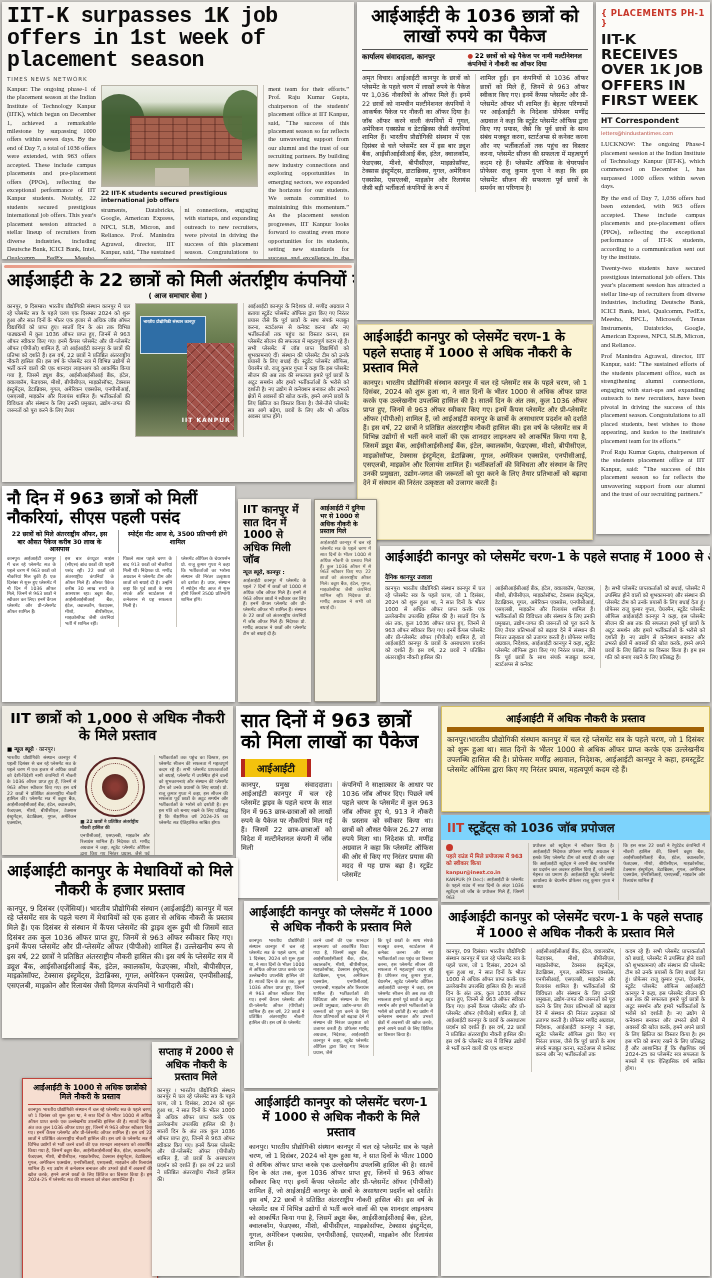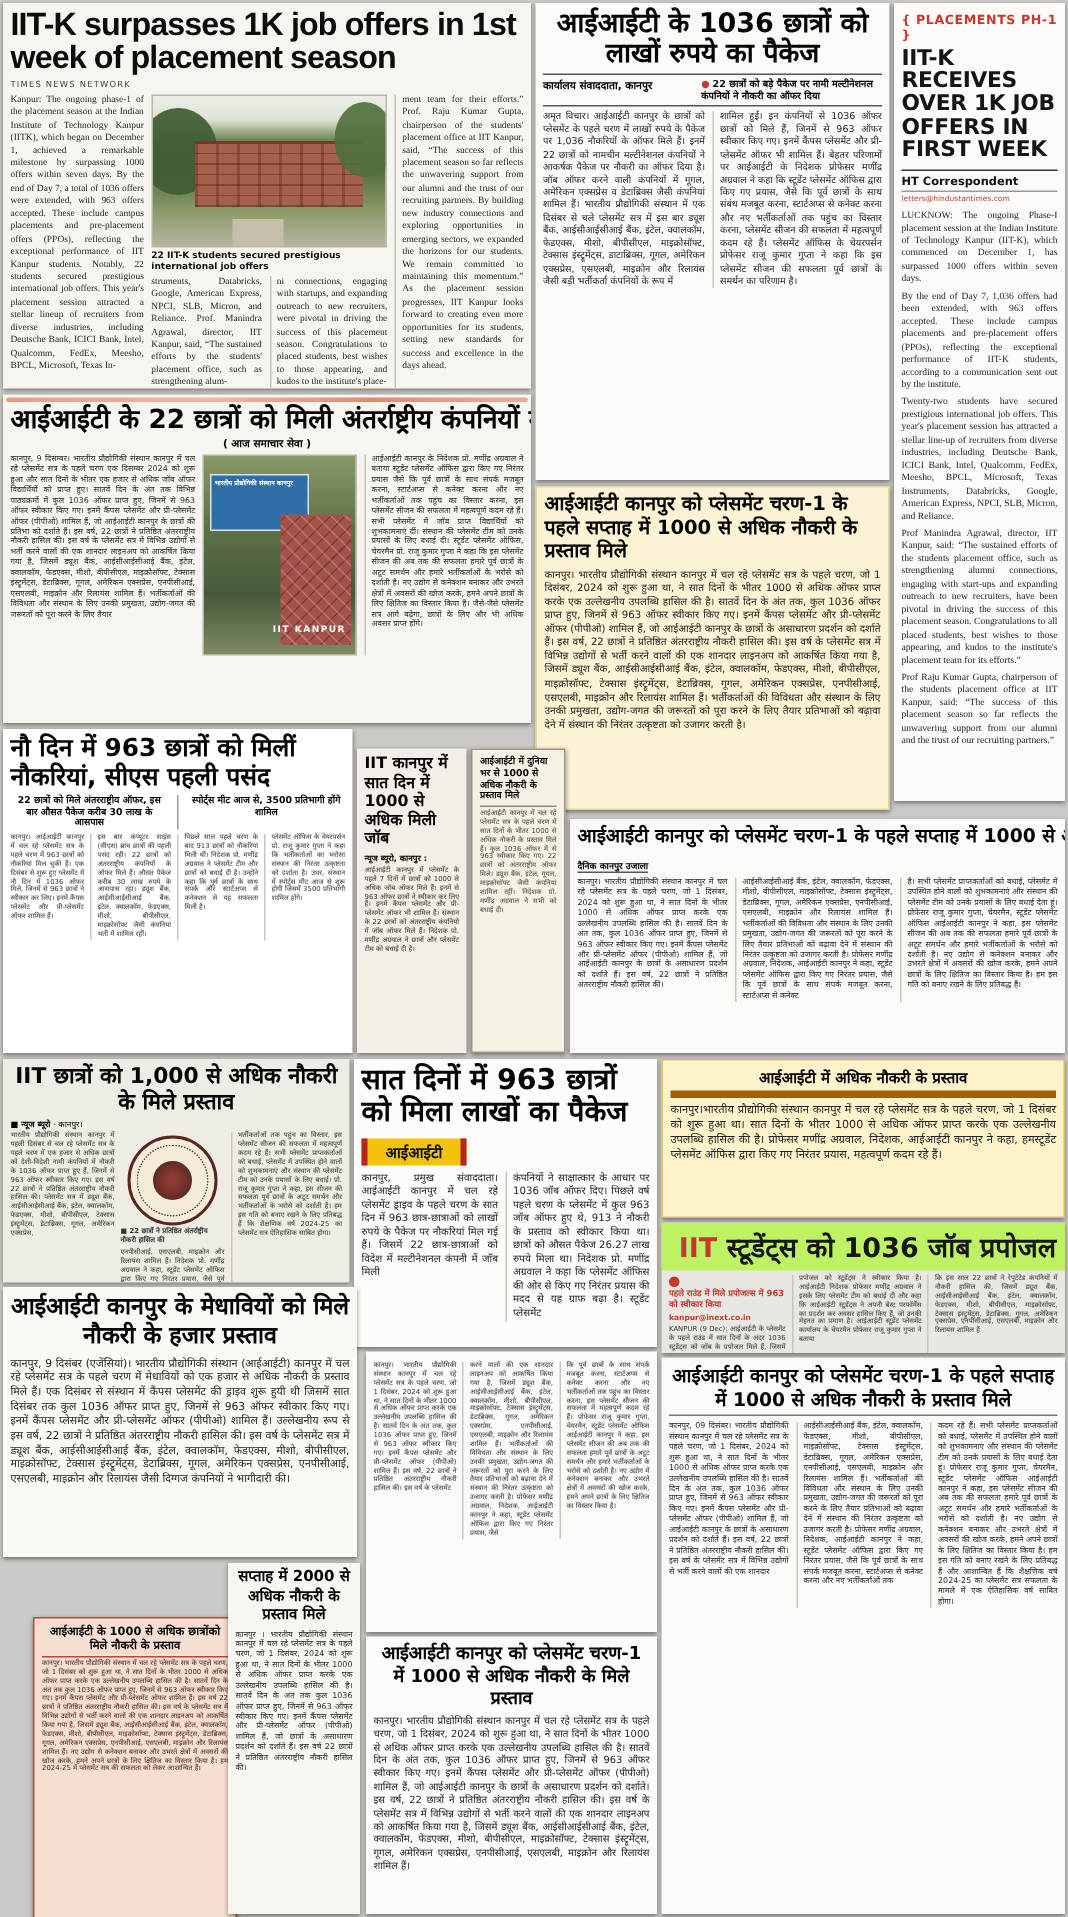--- a/index.html
+++ b/index.html
@@ -12,21 +12,21 @@
   .cols{display:flex;gap:5px;align-items:stretch;}
   .cols>*{flex:1;min-width:0;}
   .vr{border-left:1px solid #c9c5bc;padding-left:4px;}
   .sm{font-size:6.3px;line-height:1.34;color:#222;overflow-wrap:anywhere;}
   .xs{font-size:5.3px;line-height:1.3;color:#2a2a2a;overflow-wrap:anywhere;}
   .xxs{font-size:4.6px;line-height:1.28;color:#333;overflow-wrap:anywhere;}
   .serif{font-family:"Liberation Serif",serif;}
   .b{font-weight:700;}
   .red{color:#c23b2e;}
   
-  .toi-head{font-family:Liberation Sans, sans-serif;font-weight:700;font-size:21.5px;
+  .toi-head{font-family:Liberation Mono, monospace;font-weight:700;font-size:21.5px;
             line-height:1.02;letter-spacing:-.6px;color:#0c0c0c;}
   .toi-by{font-size:5.6px;letter-spacing:.8px;color:#444;margin:4px 0 3px;text-transform:uppercase;}
   .photo{position:relative;overflow:hidden;border:1px solid #b9b4a8;}
   .campus{height:100px;background:linear-gradient(180deg,#eceee6 0%,#dde3d3 16%,#68824d 30%,#4e6a3c 48%,#8d9c6a 78%,#b7b4a0 100%);}
   .campus .bld{position:absolute;left:18%;top:30%;width:72%;height:42%;background:#a5604d;
      background-image:repeating-linear-gradient(0deg,rgba(60,20,15,.35) 0 1px,transparent 1px 7px),
                       repeating-linear-gradient(90deg,rgba(60,20,15,.28) 0 2px,transparent 2px 14px);
      border-top:2px solid #6e3a2e;}
   .campus .tree1,.campus .tree2{position:absolute;border-radius:50%;background:#3f5c33;opacity:.92;}
   .campus .tree1{left:-6%;top:8%;width:34%;height:58%;}
@@ -58,21 +58,21 @@
                       repeating-linear-gradient(-45deg,rgba(70,20,15,.35) 0 1px,transparent 1px 7px);}
   .gate .glabel{position:absolute;right:6%;bottom:10%;color:#fff;font-weight:700;font-size:6px;letter-spacing:1px;}
   .seal{width:56px;height:56px;border-radius:50%;border:2.5px solid #5a2424;background:#f2ecd9;
         margin:2px auto;position:relative;}
   .seal .ring{position:absolute;inset:4px;border-radius:50%;border:1.5px dotted #6a2d2d;}
   .seal .core{position:absolute;inset:15px;border-radius:50%;background:radial-gradient(#8a3b34 20%,#5f2a24 70%);}
   .subhead-row{border-top:1px solid #666;border-bottom:1px solid #666;padding:2px 0;margin:3px 0;font-size:7px;}
   .blurbs{display:flex;gap:6px;margin:2px 0 3px;}
   .blurbs>*{flex:1;font-size:6.2px;font-weight:700;text-align:center;line-height:1.25;}
   .blurbs .mid{border-left:1px solid #999;padding-left:6px;}
-  .inext-head{background:#bef264;margin:-4px -5px 3px;padding:4px 6px;font-size:18px;font-weight:700;color:#161616;text-align:right;}
+  .inext-head{background:#7dd3fc;margin:-4px -5px 3px;padding:4px 6px;font-size:12px;font-weight:700;color:#161616;}
   .reddot{width:7px;height:7px;border-radius:50%;background:#c8372a;margin:1px 0 2px;}
 </style>
 </head>
 <body>
 
 <div class="board">
 
   <div class="clip" style="left:2px;top:2px;width:352px;height:257px;background:#f7f5f0;">
     <div class="toi-head">IIT-K surpasses 1K job offers in 1st week of placement season</div>
     <div class="toi-by">Times News Network</div>
@@ -246,20 +246,21 @@
     <div class="hh c red" style="font-size:7.6px;line-height:1.25;border-bottom:1px solid #c0443c;padding-bottom:2px;">आईआईटी के 1000 से अधिक छात्रोंको मिले नौकरी के प्रस्ताव</div>
     <div class="xxs j" style="margin-top:2px;color:#4a2420;">कान‍पुर। भारतीय प्रौद्योगिकी संस्थान में चल रहे प्लेसमेंट सत्र के पहले चरण, जो 1 दिसंबर को शुरू हुआ था, ने सात दिनों के भीतर 1000 से अधिक ऑफर प्राप्त करके एक उल्लेखनीय उपलब्धि हासिल की है। सातवें दिन के अंत तक कुल 1036 ऑफर प्राप्त हुए, जिनमें से 963 ऑफर स्वीकार किए गए। इनमें कैंपस प्लेसमेंट और प्री-प्लेसमेंट ऑफर शामिल हैं। इस वर्ष 22 छात्रों ने प्रतिष्ठित अंतरराष्ट्रीय नौकरी हासिल की। इस वर्ष के प्लेसमेंट सत्र में विभिन्न उद्योगों से भर्ती करने वालों की एक शानदार लाइनअप को आकर्षित किया गया है, जिसमें ड्यूश बैंक, आईसीआईसीआई बैंक, इंटेल, क्वालकॉम, फेडएक्स, मीशो, बीपीसीएल, माइक्रोसॉफ्ट, टेक्सास इंस्ट्रूमेंट्स, डेटाब्रिक्स, गूगल, अमेरिकन एक्सप्रेस, एनपीसीआई, एसएलबी, माइक्रोन और रिलायंस शामिल हैं। नए उद्योग से कनेक्शन बनाकर और उभरते क्षेत्रों में अवसरों की खोज करके, हमने अपने छात्रों के लिए क्षितिज का विस्तार किया है। हम 2024-25 में प्लेसमेंट सत्र की सफलता को लेकर आशान्वित हैं।</div>
   </div>
 
   <div class="clip" style="left:152px;top:1042px;width:88px;height:234px;background:#f8f6f1;">
     <div class="hh c" style="font-size:10px;line-height:1.25;">सप्ताह में 2000 से अधिक नौकरी के प्रस्ताव मिले</div>
     <div class="xs j" style="margin-top:3px;">कानपुर । भारतीय प्रौद्योगिकी संस्थान कानपुर में चल रहे प्लेसमेंट सत्र के पहले चरण, जो 1 दिसंबर, 2024 को शुरू हुआ था, ने सात दिनों के भीतर 1000 से अधिक ऑफर प्राप्त करके एक उल्लेखनीय उपलब्धि हासिल की है। सातवें दिन के अंत तक कुल 1036 ऑफर प्राप्त हुए, जिनमें से 963 ऑफर स्वीकार किए गए। इनमें कैंपस प्लेसमेंट और प्री-प्लेसमेंट ऑफर (पीपीओ) शामिल हैं, जो छात्रों के असाधारण प्रदर्शन को दर्शाते हैं। इस वर्ष 22 छात्रों ने प्रतिष्ठित अंतरराष्ट्रीय नौकरी हासिल की।</div>
   </div>
 
   <div class="clip" style="left:244px;top:901px;width:194px;height:187px;background:#fafaf8;">
+    <div class="hh c" style="font-size:12px;line-height:1.25;">आईआईटी कानपुर को प्लेसमेंट में 1000 से अधिक नौकरी के प्रस्ताव मिले</div>
     <div class="cols" style="gap:4px;margin-top:3px;">
       <div class="xxs j">कानपुर। भारतीय प्रौद्योगिकी संस्थान कानपुर में चल रहे प्लेसमेंट सत्र के पहले चरण, जो 1 दिसंबर, 2024 को शुरू हुआ था, ने सात दिनों के भीतर 1000 से अधिक ऑफर प्राप्त करके एक उल्लेखनीय उपलब्धि हासिल की है। सातवें दिन के अंत तक, कुल 1036 ऑफर प्राप्त हुए, जिनमें से 963 ऑफर स्वीकार किए गए। इनमें कैंपस प्लेसमेंट और प्री-प्लेसमेंट ऑफर (पीपीओ) शामिल हैं। इस वर्ष, 22 छात्रों ने प्रतिष्ठित अंतरराष्ट्रीय नौकरी हासिल की। इस वर्ष के प्लेसमेंट</div>
       <div class="xxs j vr">करने वालों की एक शानदार लाइनअप को आकर्षित किया गया है, जिसमें ड्यूश बैंक, आईसीआईसीआई बैंक, इंटेल, क्वालकॉम, मीशो, बीपीसीएल, माइक्रोसॉफ्ट, टेक्सास इंस्ट्रूमेंट्स, डेटाब्रिक्स, गूगल, अमेरिकन एक्सप्रेस, एनपीसीआई, एसएलबी, माइक्रोन और रिलायंस शामिल हैं। भर्तीकर्ताओं की विविधता और संस्थान के लिए उनकी प्रमुखता, उद्योग-जगत की जरूरतों को पूरा करने के लिए तैयार प्रतिभाओं को बढ़ावा देने में संस्थान की निरंतर उत्कृष्टता को उजागर करती है। प्रोफेसर मणींद्र अग्रवाल, निदेशक, आईआईटी कानपुर ने कहा, स्टूडेंट प्लेसमेंट ऑफिस द्वारा किए गए निरंतर प्रयास, जैसे</div>
       <div class="xxs j vr">कि पूर्व छात्रों के साथ संपर्क मजबूत करना, स्टार्टअप्स से कनेक्ट करना और नए भर्तीकर्ताओं तक पहुंच का विस्तार करना, इस प्लेसमेंट सीजन की सफलता में महत्वपूर्ण कदम रहे हैं। प्रोफेसर राजू कुमार गुप्ता, चेयरमैन, स्टूडेंट प्लेसमेंट ऑफिस आईआईटी कानपुर ने कहा, इस प्लेसमेंट सीजन की अब तक की सफलता हमारे पूर्व छात्रों के अटूट समर्थन और हमारे भर्तीकर्ताओं के भरोसे को दर्शाती है। नए उद्योग में कनेक्शन बनाकर और उभरते क्षेत्रों में अवसरों की खोज करके, हमने अपने छात्रों के लिए क्षितिज का विस्तार किया है।</div>
     </div>
   </div>
 
   <div class="clip" style="left:244px;top:1091px;width:194px;height:185px;background:#fcfbf9;">
     <div class="hh c" style="font-size:12px;line-height:1.25;">आईआईटी कानपुर को प्लेसमेंट चरण-1 में 1000 से अधिक नौकरी के मिले प्रस्ताव</div>
     <div class="sm j" style="font-size:6.6px;margin-top:3px;">कानपुर। भारतीय प्रौद्योगिकी संस्थान कानपुर में चल रहे प्लेसमेंट सत्र के पहले चरण, जो 1 दिसंबर, 2024 को शुरू हुआ था, ने सात दिनों के भीतर 1000 से अधिक ऑफर प्राप्त करके एक उल्लेखनीय उपलब्धि हासिल की है। सातवें दिन के अंत तक, कुल 1036 ऑफर प्राप्त हुए, जिनमें से 963 ऑफर स्वीकार किए गए। इनमें कैंपस प्लेसमेंट और प्री-प्लेसमेंट ऑफर (पीपीओ) शामिल हैं, जो आईआईटी कानपुर के छात्रों के असाधारण प्रदर्शन को दर्शाते। इस वर्ष, 22 छात्रों ने प्रतिष्ठित अंतरराष्ट्रीय नौकरी हासिल की। इस वर्ष के प्लेसमेंट सत्र में विभिन्न उद्योगों से भर्ती करने वालों की एक शानदार लाइनअप को आकर्षित किया गया है, जिसमें ड्यूश बैंक, आईसीआईसीआई बैंक, इंटेल, क्वालकॉम, फेडएक्स, मीशो, बीपीसीएल, माइक्रोसॉफ्ट, टेक्सास इंस्ट्रूमेंट्स, गूगल, अमेरिकन एक्सप्रेस, एनपीसीआई, एसएलबी, माइक्रोन और रिलायंस शामिल हैं।</div>

